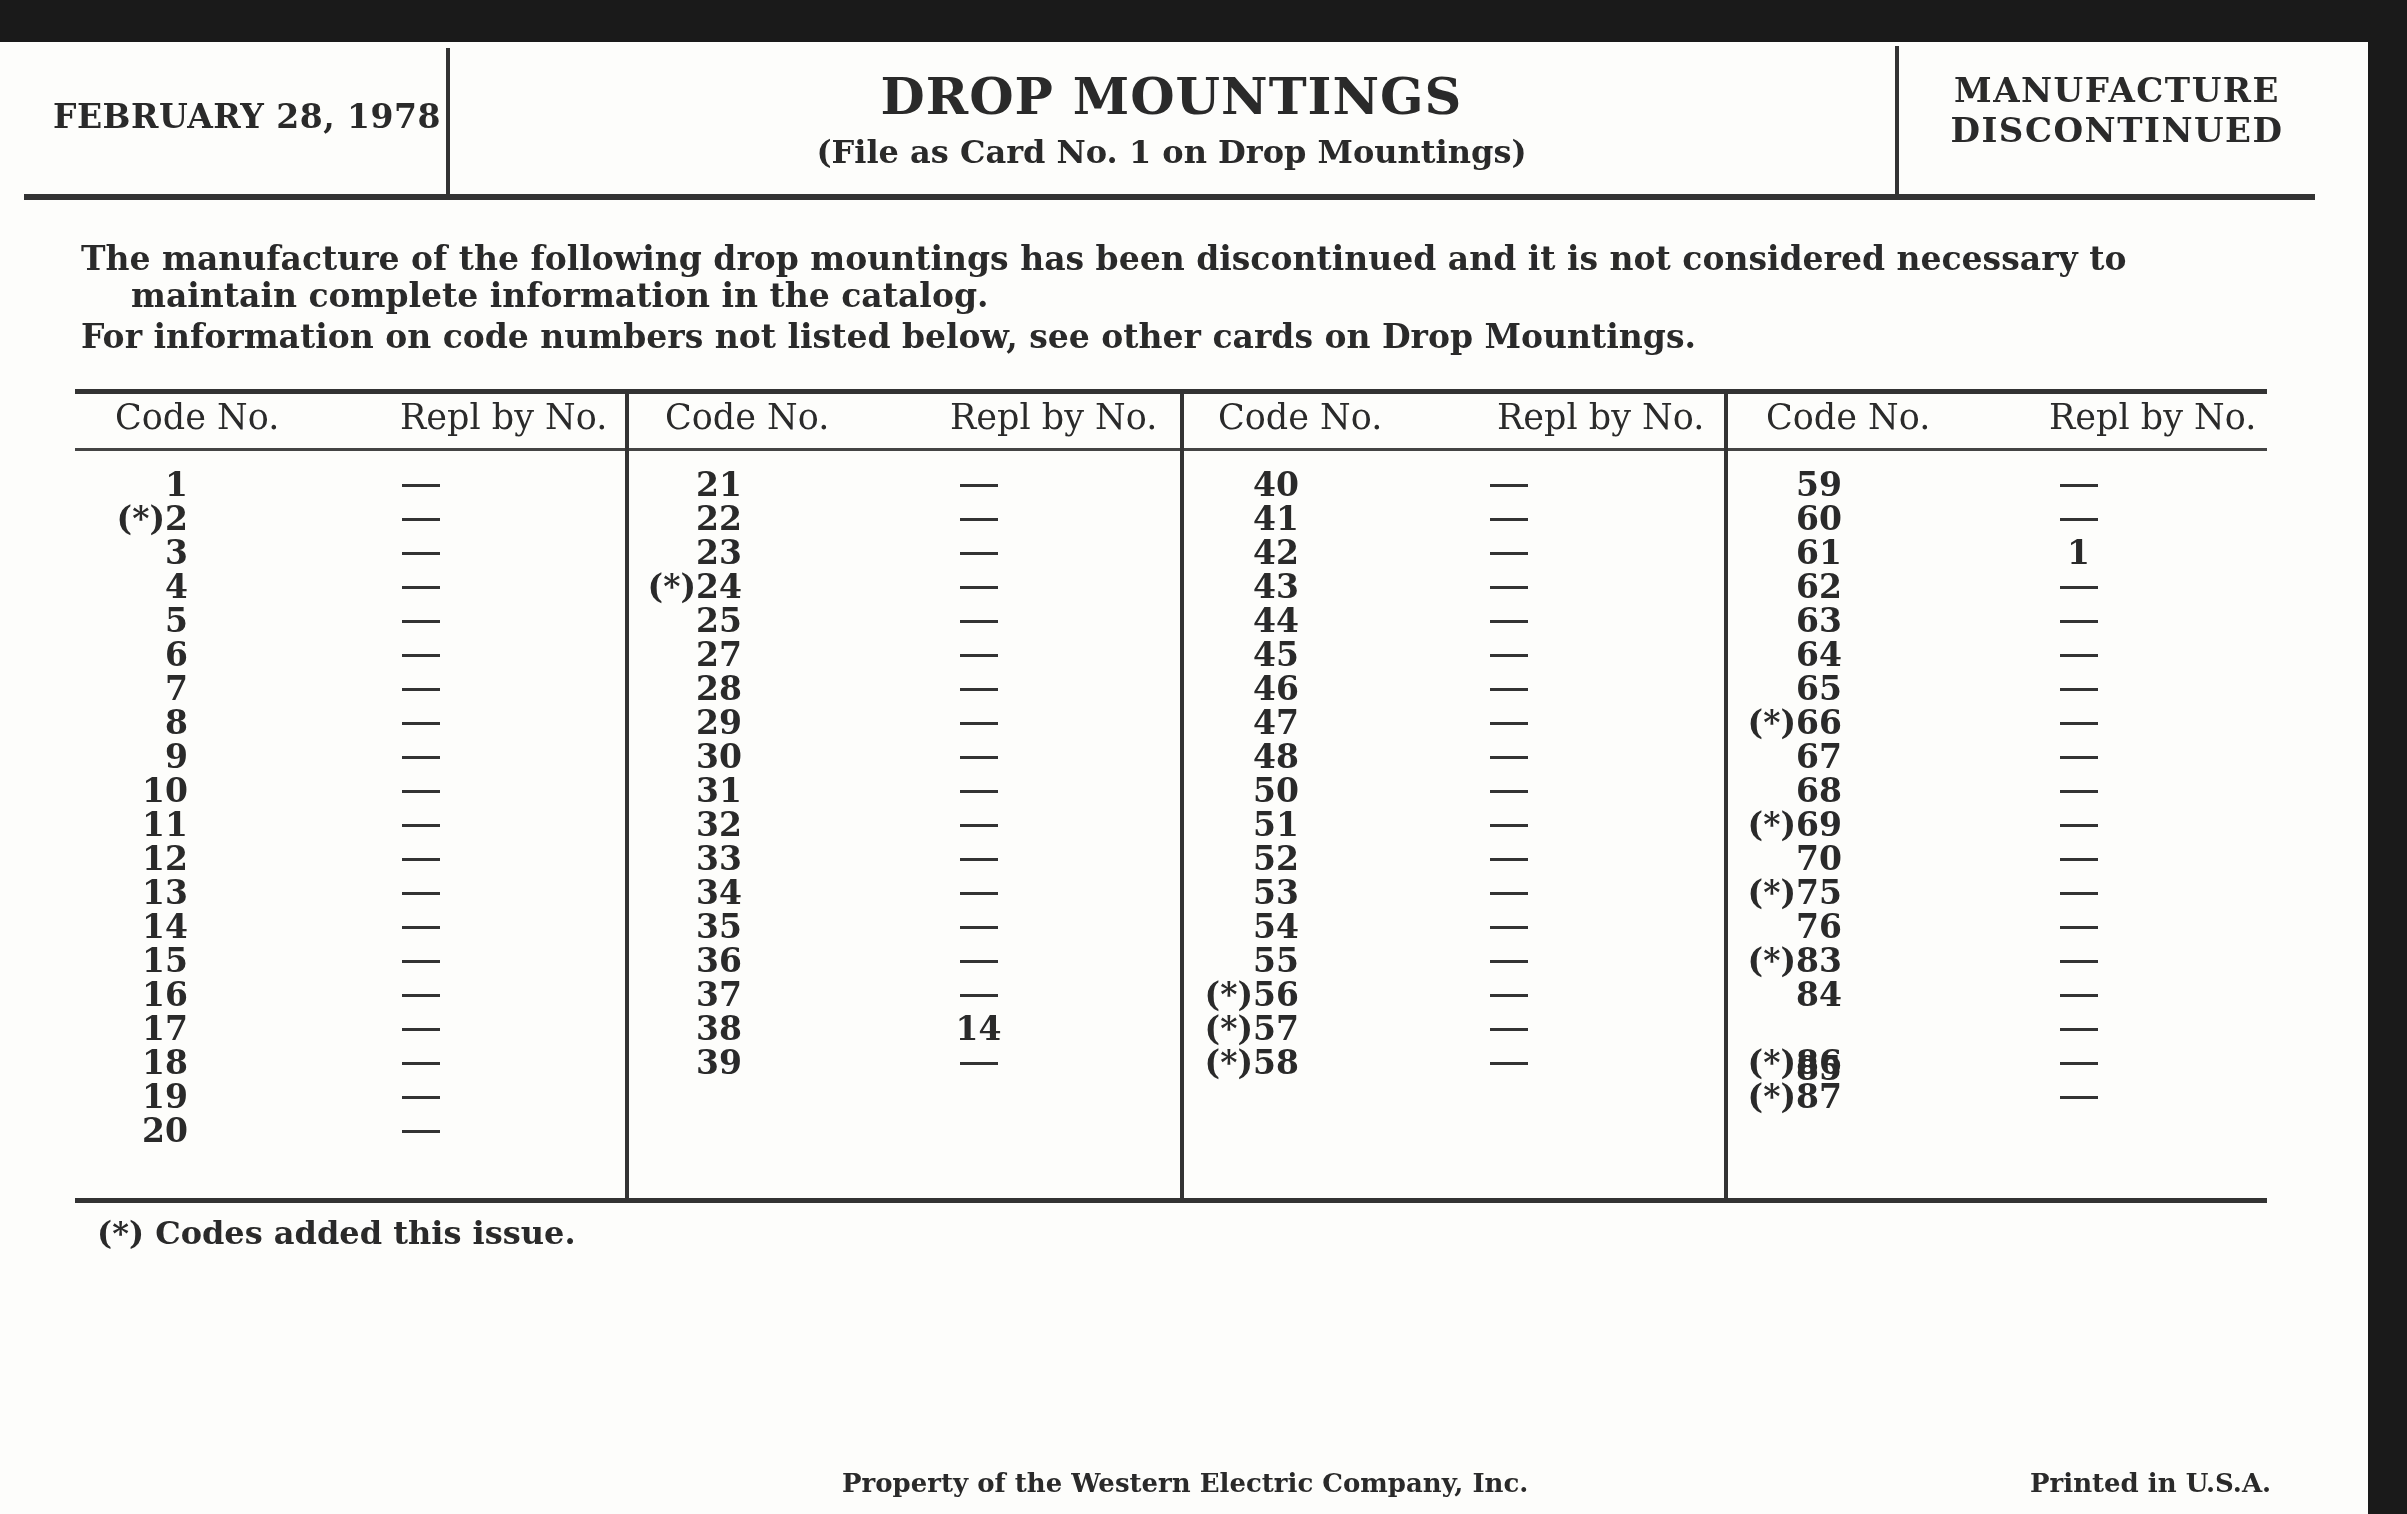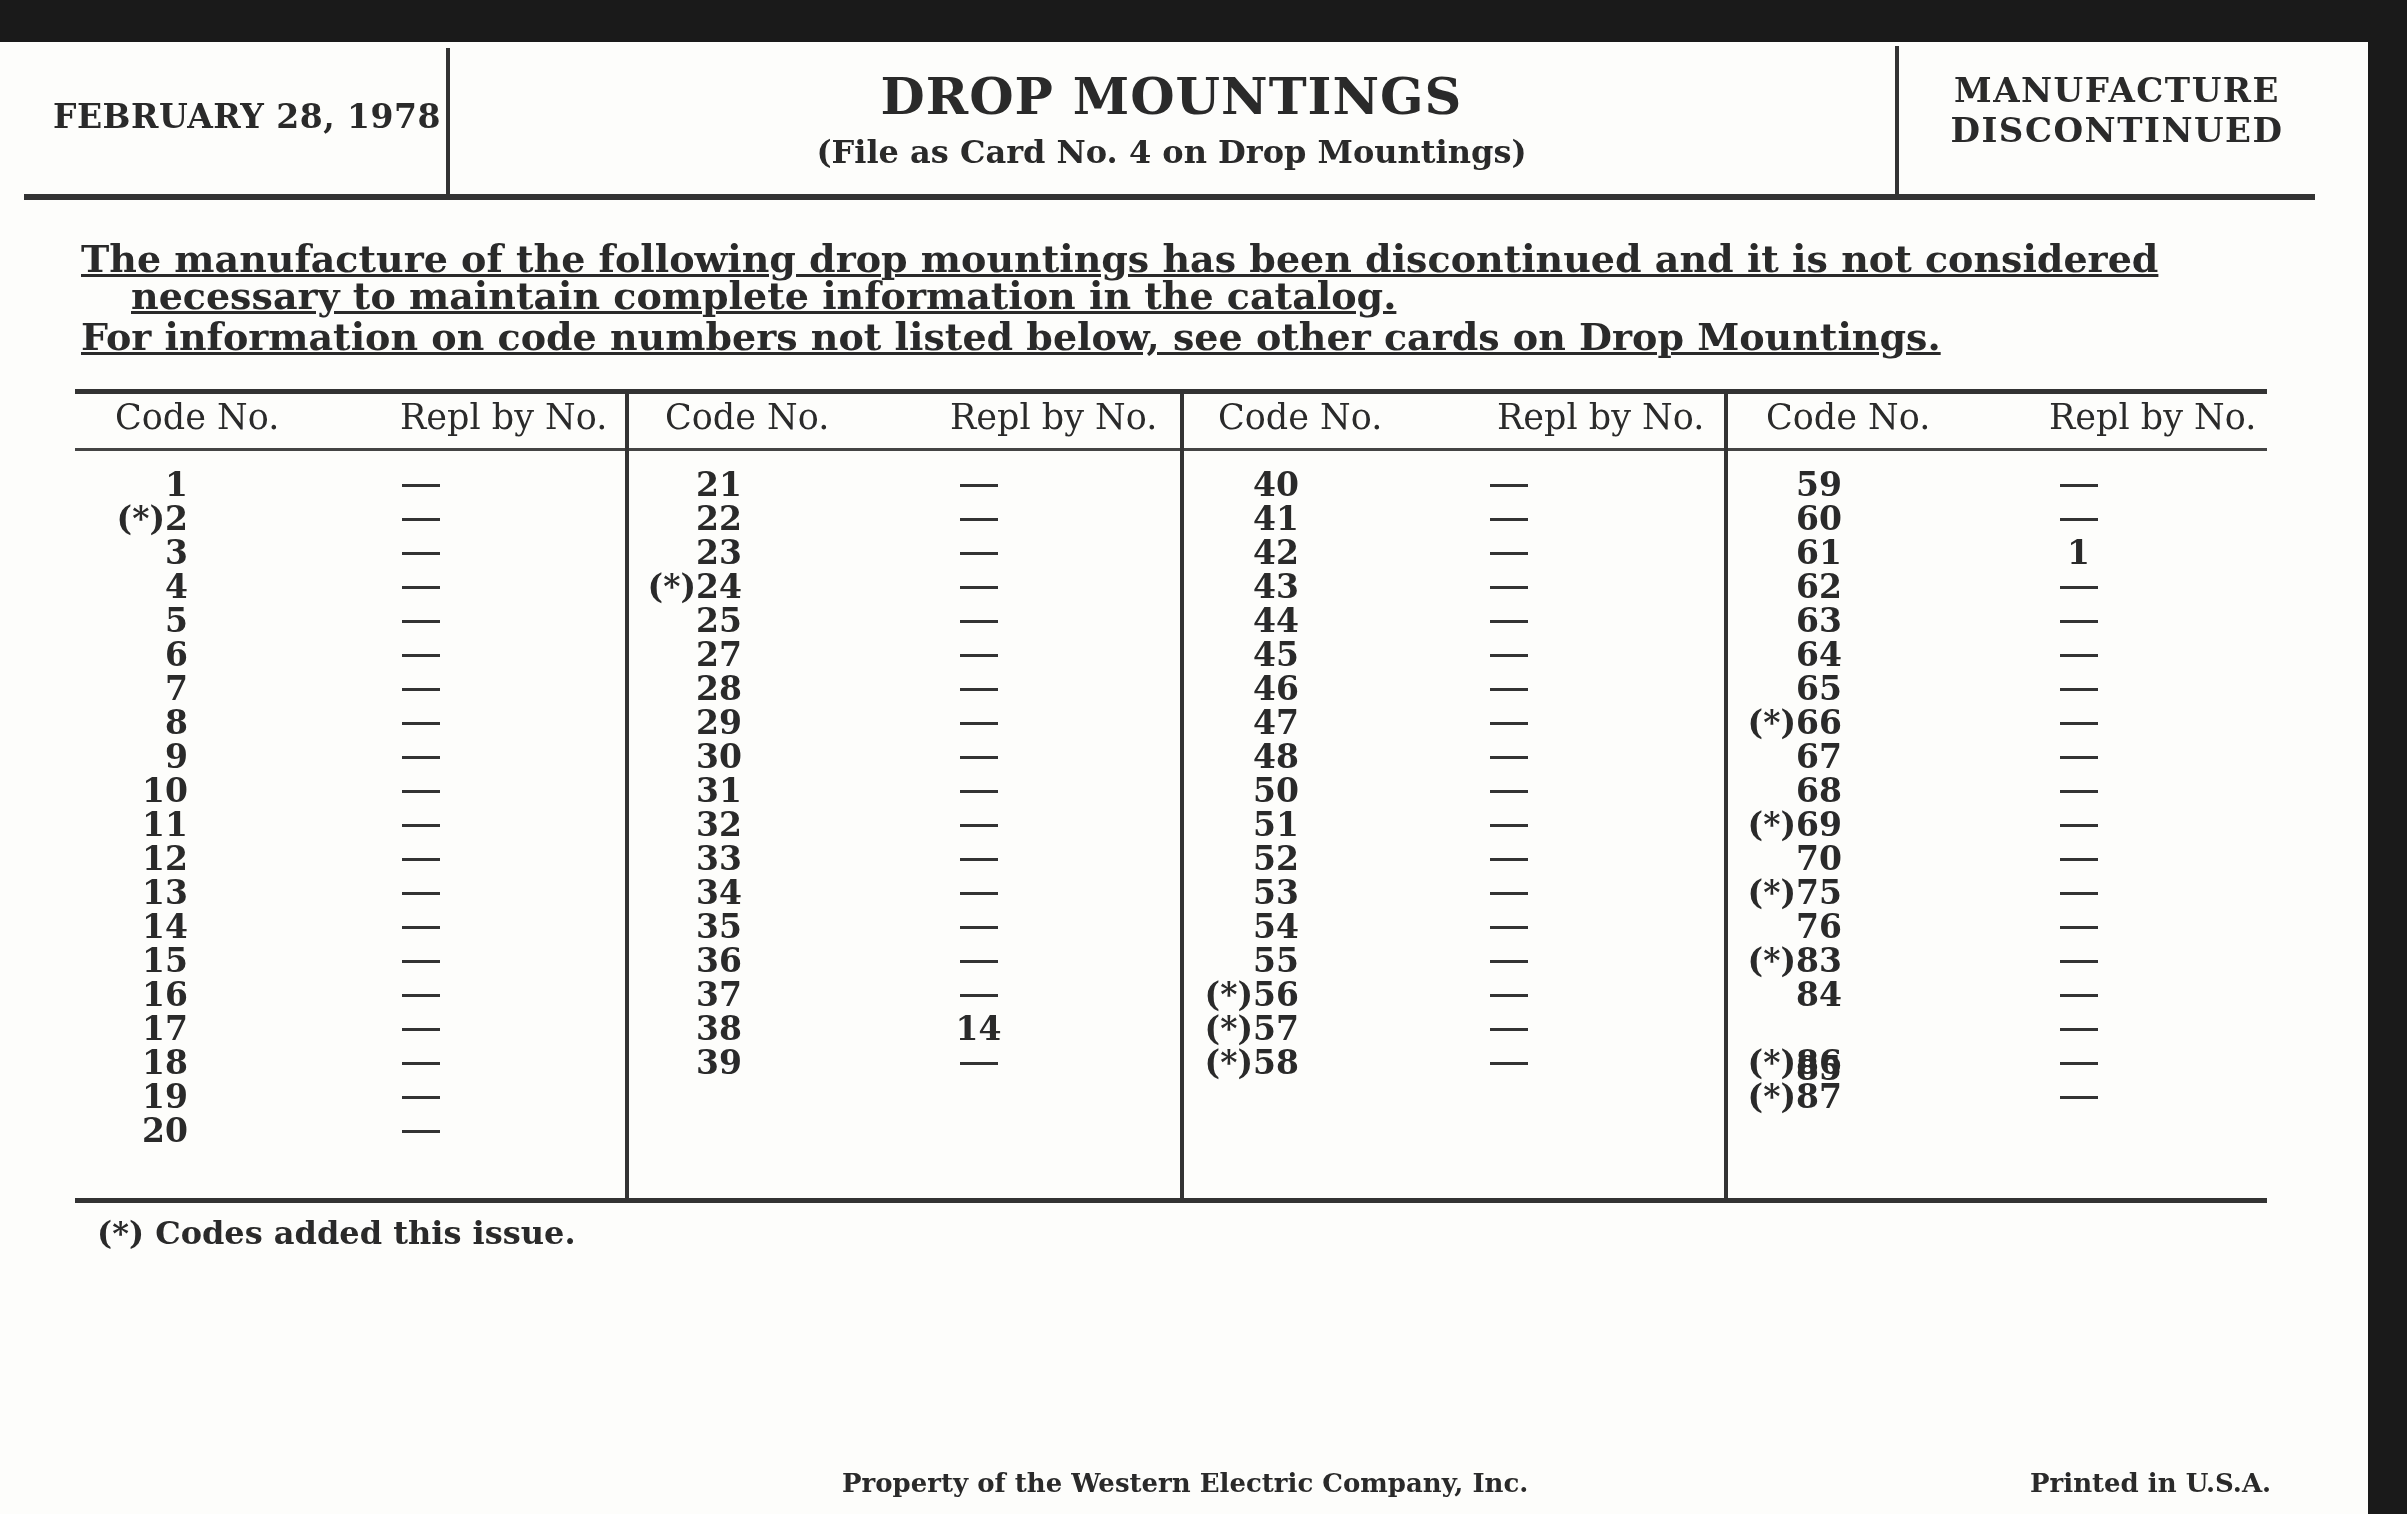--- a/index.html
+++ b/index.html
@@ -33,21 +33,21 @@
     font-size: 32px; font-weight: bold;
   }
   .hdr-status {
     position: absolute; left: 1899px; width: 436px; top: 28px; text-align: center;
     font-size: 34px; font-weight: bold; letter-spacing: 1.5px; line-height: 40px;
   }
   .hrule-top { position: absolute; left: 24px; width: 2291px; top: 152px; height: 6px; background: #333; }
   
   .intro {
     position: absolute; left: 81px; width: 2188px; top: 198px;
-    font-size: 38px; font-weight: bold; line-height: 37px; text-decoration: underline;
+    font-size: 33px; font-weight: bold; line-height: 37px;
   }
   .intro p { margin: 0; }
   .intro .p1 { padding-left: 50px; text-indent: -50px; margin-bottom: 4px; }
   
   .tbl {
     position: absolute; left: 75px; top: 347px; width: 2192px; height: 814px;
   }
   .tbl .rule-a { position: absolute; left: 0; right: 0; top: 0; height: 5px; background: #333; }
   .tbl .rule-b { position: absolute; left: 0; right: 0; top: 59px; height: 3px; background: #444; }
   .tbl .rule-c { position: absolute; left: 0; right: 0; bottom: 0; height: 5px; background: #333; }
@@ -72,21 +72,21 @@
     font-size: 26px; font-weight: bold;
   }
 </style>
 </head>
 <body>
 
 <div class="card">
   <div class="hdr-date">FEBRUARY 28, 1978</div>
   <div class="vline1"></div>
   <div class="hdr-title">DROP MOUNTINGS</div>
-  <div class="hdr-subtitle">(File as Card No. 4 on Drop Mountings)</div>
+  <div class="hdr-subtitle">(File as Card No. 1 on Drop Mountings)</div>
   <div class="vline2"></div>
   <div class="hdr-status">
     <div>MANUFACTURE</div>
     <div>DISCONTINUED</div>
   </div>
   <div class="hrule-top"></div>
 
   <div class="intro">
     <p class="p1">The manufacture of the following drop mountings has been discontinued and it is not considered necessary to maintain complete information in the catalog.</p>
     <p>For information on code numbers not listed below, see other cards on Drop Mountings.</p>

